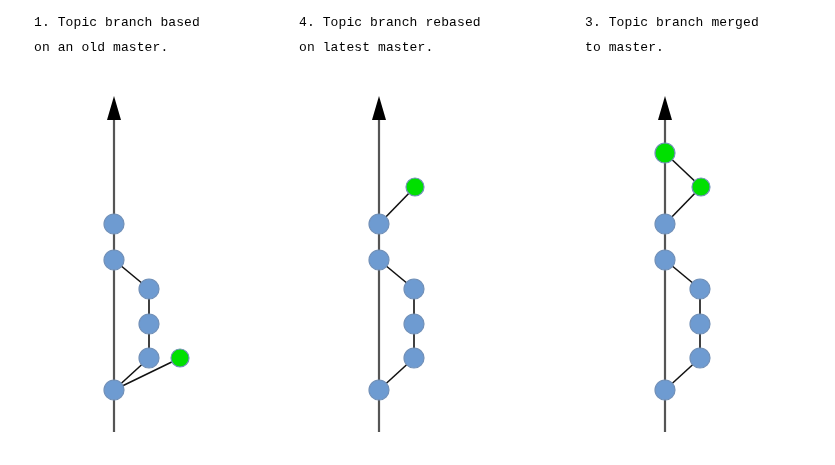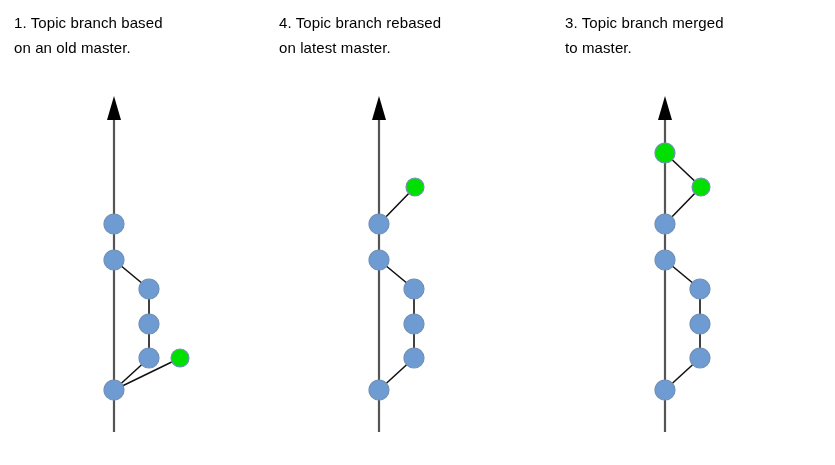--- a/index.html
+++ b/index.html
@@ -23,26 +23,26 @@
     width: 835px;
     height: 465px;
   }
   .panel {
     position: absolute;
     top: 0;
     height: 465px;
   }
   .caption {
     position: absolute;
-    left: 14px;
+    left: 34px;
     top: 10px;
     width: 255px;
-    font-size: 15px;
+    font-size: 13px;
     line-height: 25px;
-    font-family: Liberation Sans, sans-serif;
+    font-family: Liberation Mono, monospace;
     color: #000000;
     white-space: pre-line;
     letter-spacing: 0.1px;
   }
   svg.graph {
     position: absolute;
     left: 0;
     top: 0;
     width: 280px;
     height: 465px;

